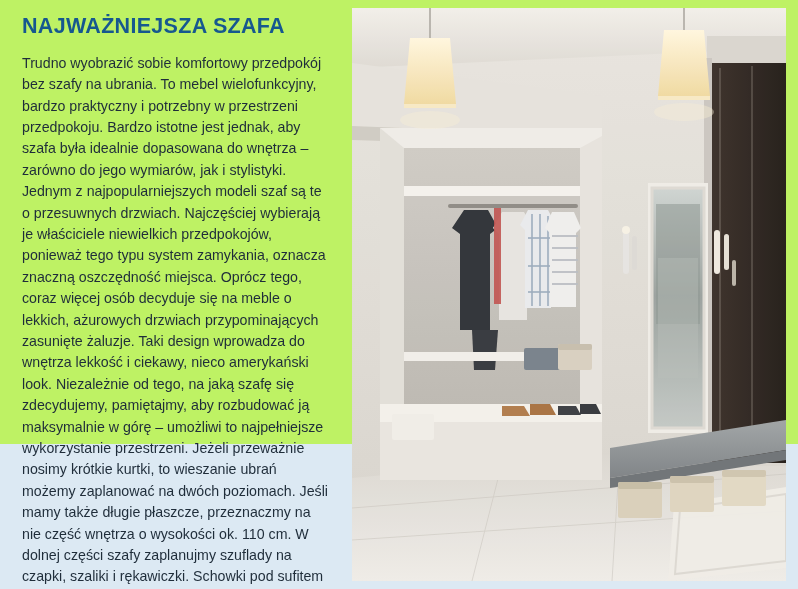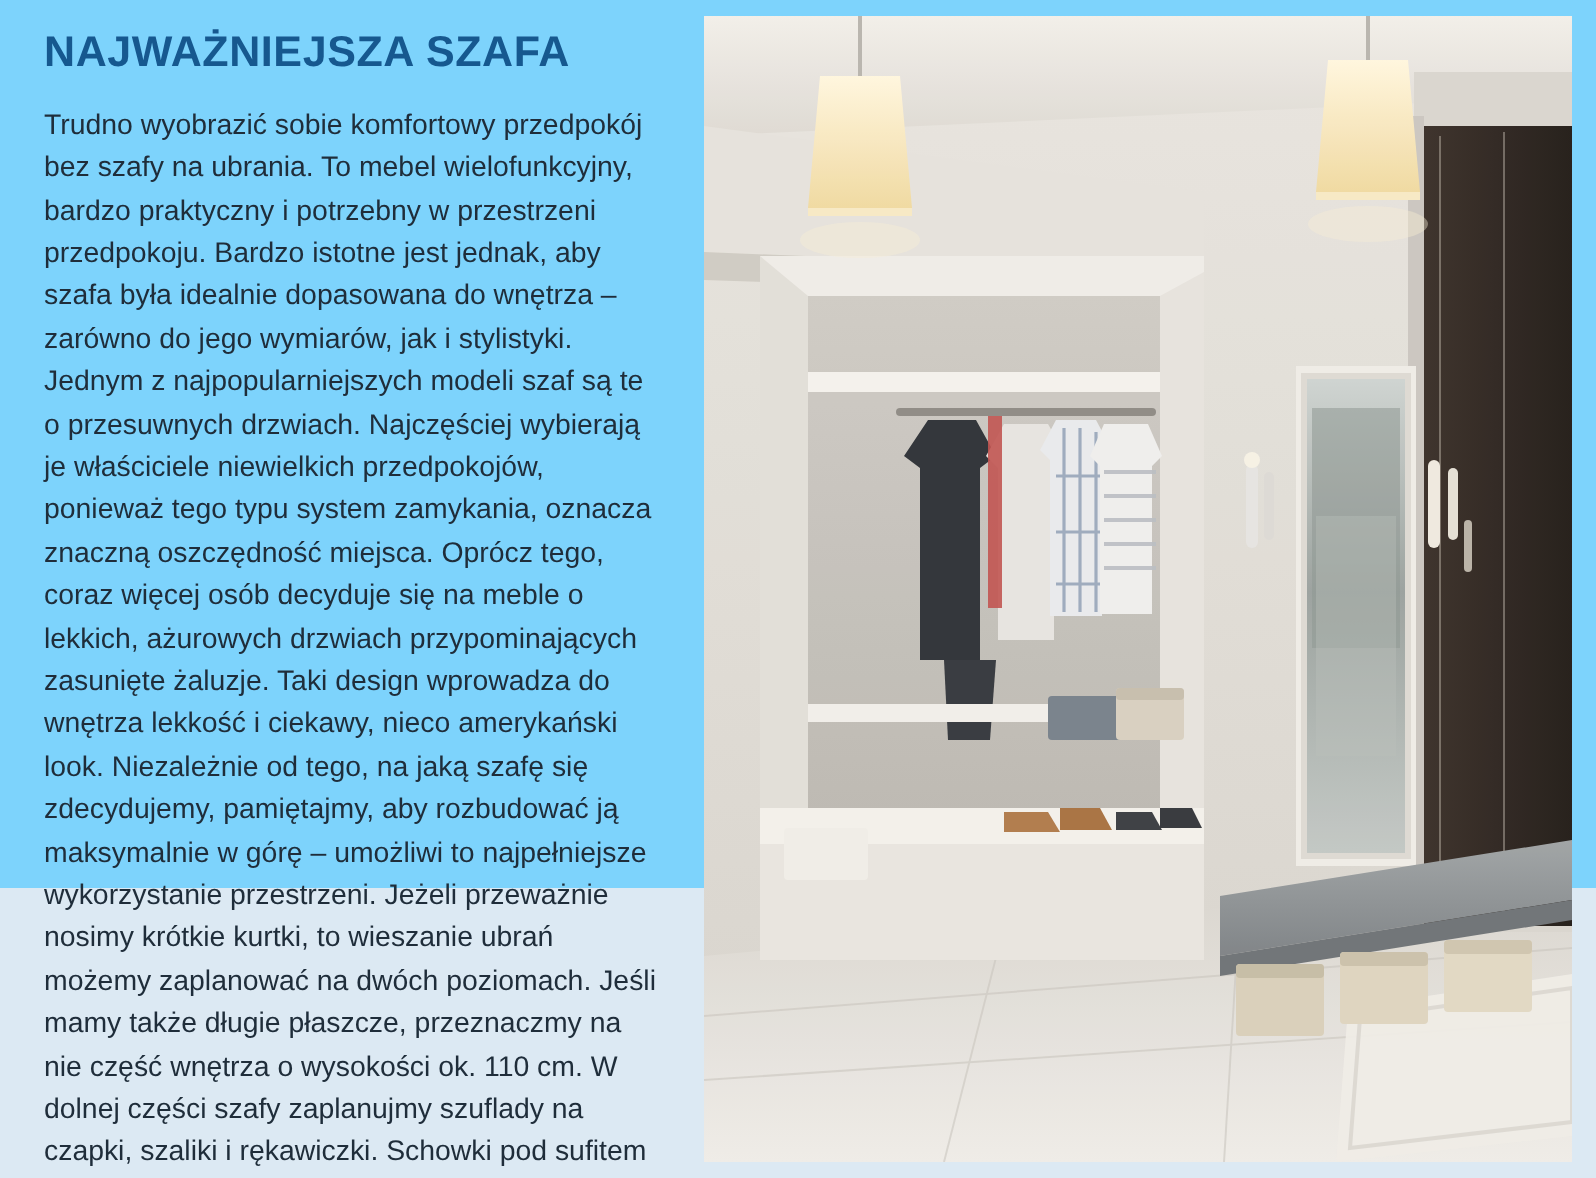--- a/index.html
+++ b/index.html
@@ -10,21 +10,21 @@
     width: 798px;
     height: 589px;
     background: #dce9f3;
     font-family: "Liberation Sans", sans-serif;
     overflow: hidden;
   }
   .page {
     position: relative;
     width: 798px;
     height: 444px;
-    background: #7dd3fc;
+    background: #bef264;
     box-sizing: border-box;
   }
   .text-column {
     position: absolute;
     left: 22px;
     top: 14px;
     width: 308px;
   }
   .headline {
     font-size: 21.5px;

